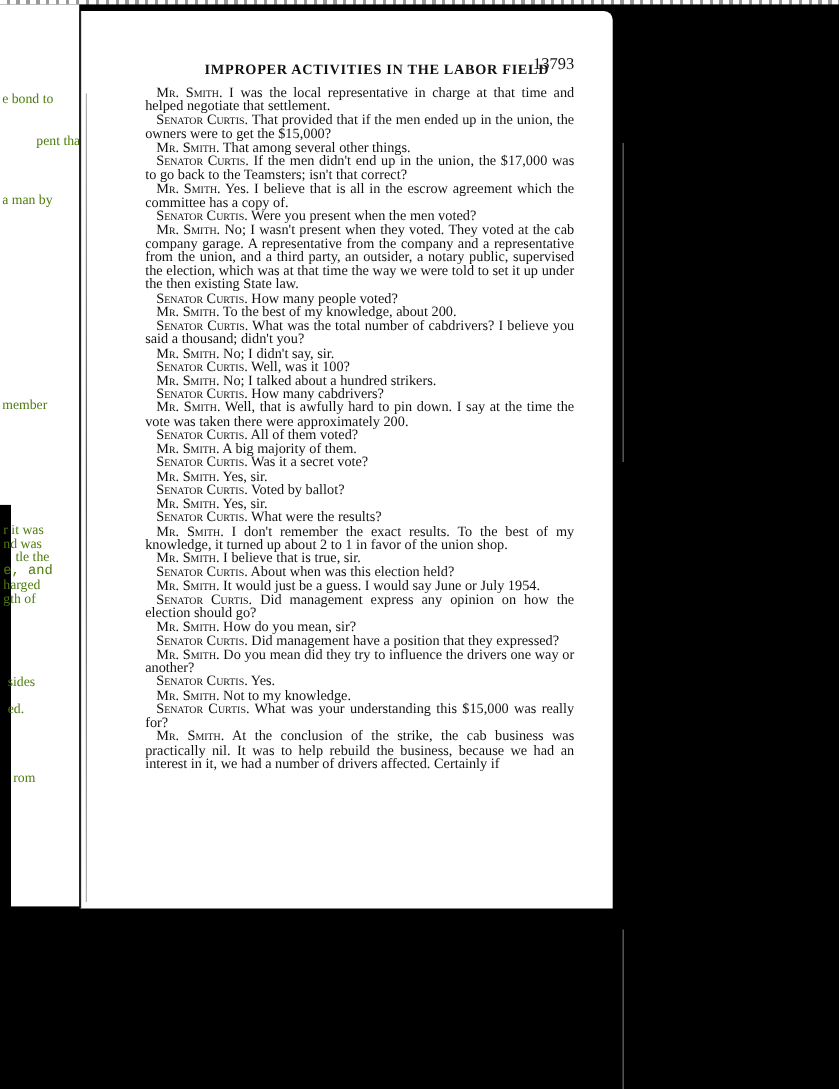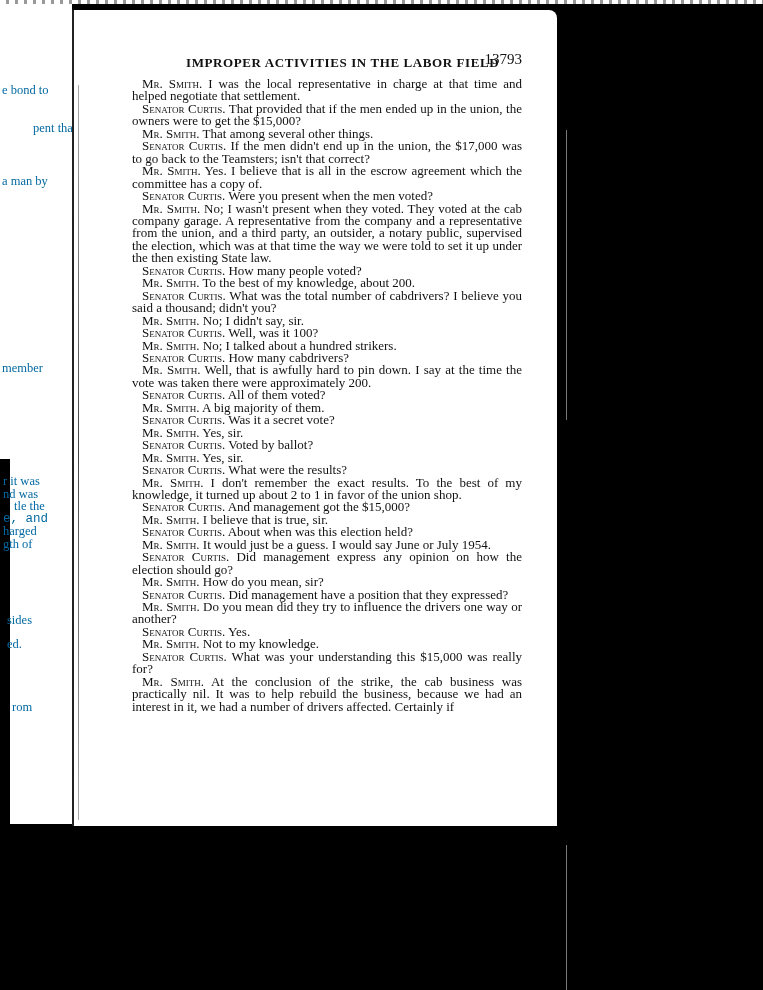--- a/index.html
+++ b/index.html
@@ -15,21 +15,21 @@
   }
   
   .left-page {
     position:absolute; left:0; top:4px; width:72px; height:820px;
     background:#fff;
   }
   .left-page-lower-black {
     position:absolute; left:0; top:455px; width:10px; height:370px; background:#000;
   }
   .left-frag {
-    position:absolute; font-size:12.5px; line-height:13px; white-space:nowrap; color:#0369a1;
+    position:absolute; font-size:12.5px; line-height:13px; white-space:nowrap; color:#4d7c0f;
   }
   
   .page {
     position:absolute; left:72px; top:10px; width:483px; height:816px;
     background:#fff; border-top-right-radius:8px;
     border-left:2px solid #222;
   }
   .spine-marks {
     position:absolute; left:78px; top:85px; width:1px; height:735px;
     background:linear-gradient(#aaa,#444,#aaa);
@@ -106,21 +106,20 @@
     <p class="para"><span class="speaker">Senator Curtis.</span><span> How many cabdrivers?</span></p>
     <p class="para"><span class="speaker">Mr. Smith.</span><span> Well, that is awfully hard to pin down. I say at the time the vote was taken there were approximately 200.</span></p>
     <p class="para"><span class="speaker">Senator Curtis.</span><span> All of them voted?</span></p>
     <p class="para"><span class="speaker">Mr. Smith.</span><span> A big majority of them.</span></p>
     <p class="para"><span class="speaker">Senator Curtis.</span><span> Was it a secret vote?</span></p>
     <p class="para"><span class="speaker">Mr. Smith.</span><span> Yes, sir.</span></p>
     <p class="para"><span class="speaker">Senator Curtis.</span><span> Voted by ballot?</span></p>
     <p class="para"><span class="speaker">Mr. Smith.</span><span> Yes, sir.</span></p>
     <p class="para"><span class="speaker">Senator Curtis.</span><span> What were the results?</span></p>
     <p class="para"><span class="speaker">Mr. Smith.</span><span> I don't remember the exact results. To the best of my knowledge, it turned up about 2 to 1 in favor of the union shop.</span></p>
-    <p class="para"><span class="speaker">Senator Curtis.</span><span> And management got the $15,000?</span></p>
     <p class="para"><span class="speaker">Mr. Smith.</span><span> I believe that is true, sir.</span></p>
     <p class="para"><span class="speaker">Senator Curtis.</span><span> About when was this election held?</span></p>
     <p class="para"><span class="speaker">Mr. Smith.</span><span> It would just be a guess. I would say June or July 1954.</span></p>
     <p class="para"><span class="speaker">Senator Curtis.</span><span> Did management express any opinion on how the election should go?</span></p>
     <p class="para"><span class="speaker">Mr. Smith.</span><span> How do you mean, sir?</span></p>
     <p class="para"><span class="speaker">Senator Curtis.</span><span> Did management have a position that they expressed?</span></p>
     <p class="para"><span class="speaker">Mr. Smith.</span><span> Do you mean did they try to influence the drivers one way or another?</span></p>
     <p class="para"><span class="speaker">Senator Curtis.</span><span> Yes.</span></p>
     <p class="para"><span class="speaker">Mr. Smith.</span><span> Not to my knowledge.</span></p>
     <p class="para"><span class="speaker">Senator Curtis.</span><span> What was your understanding this $15,000 was really for?</span></p>

